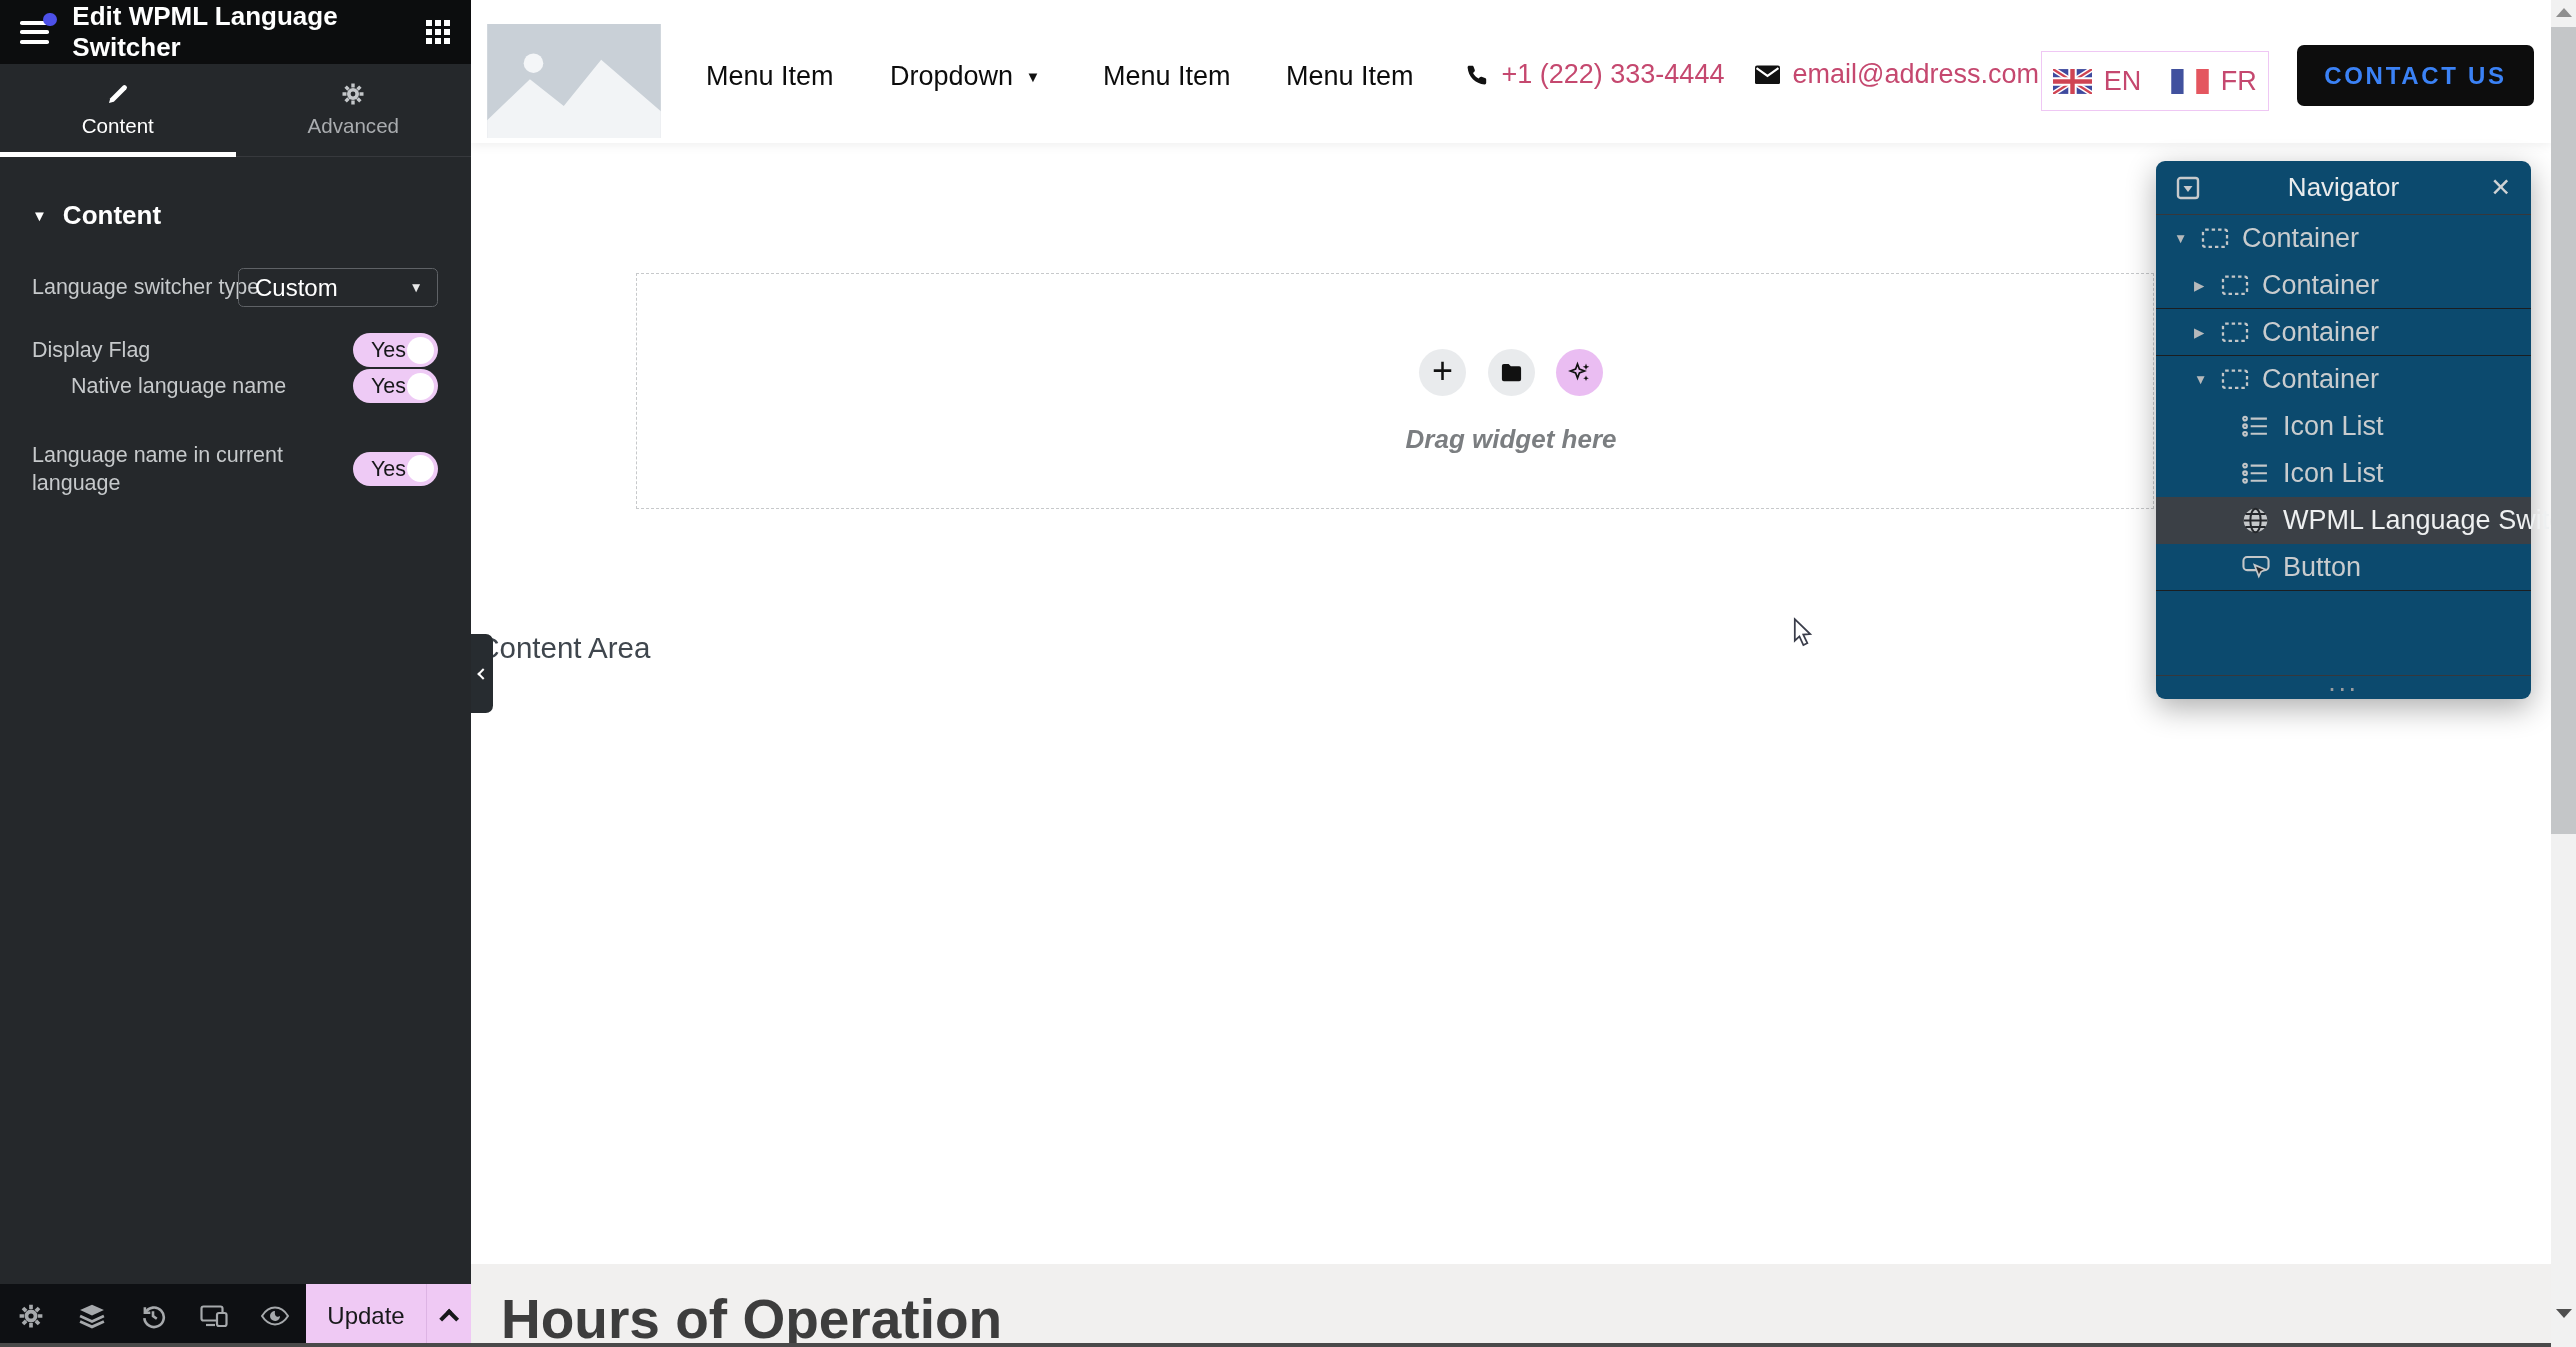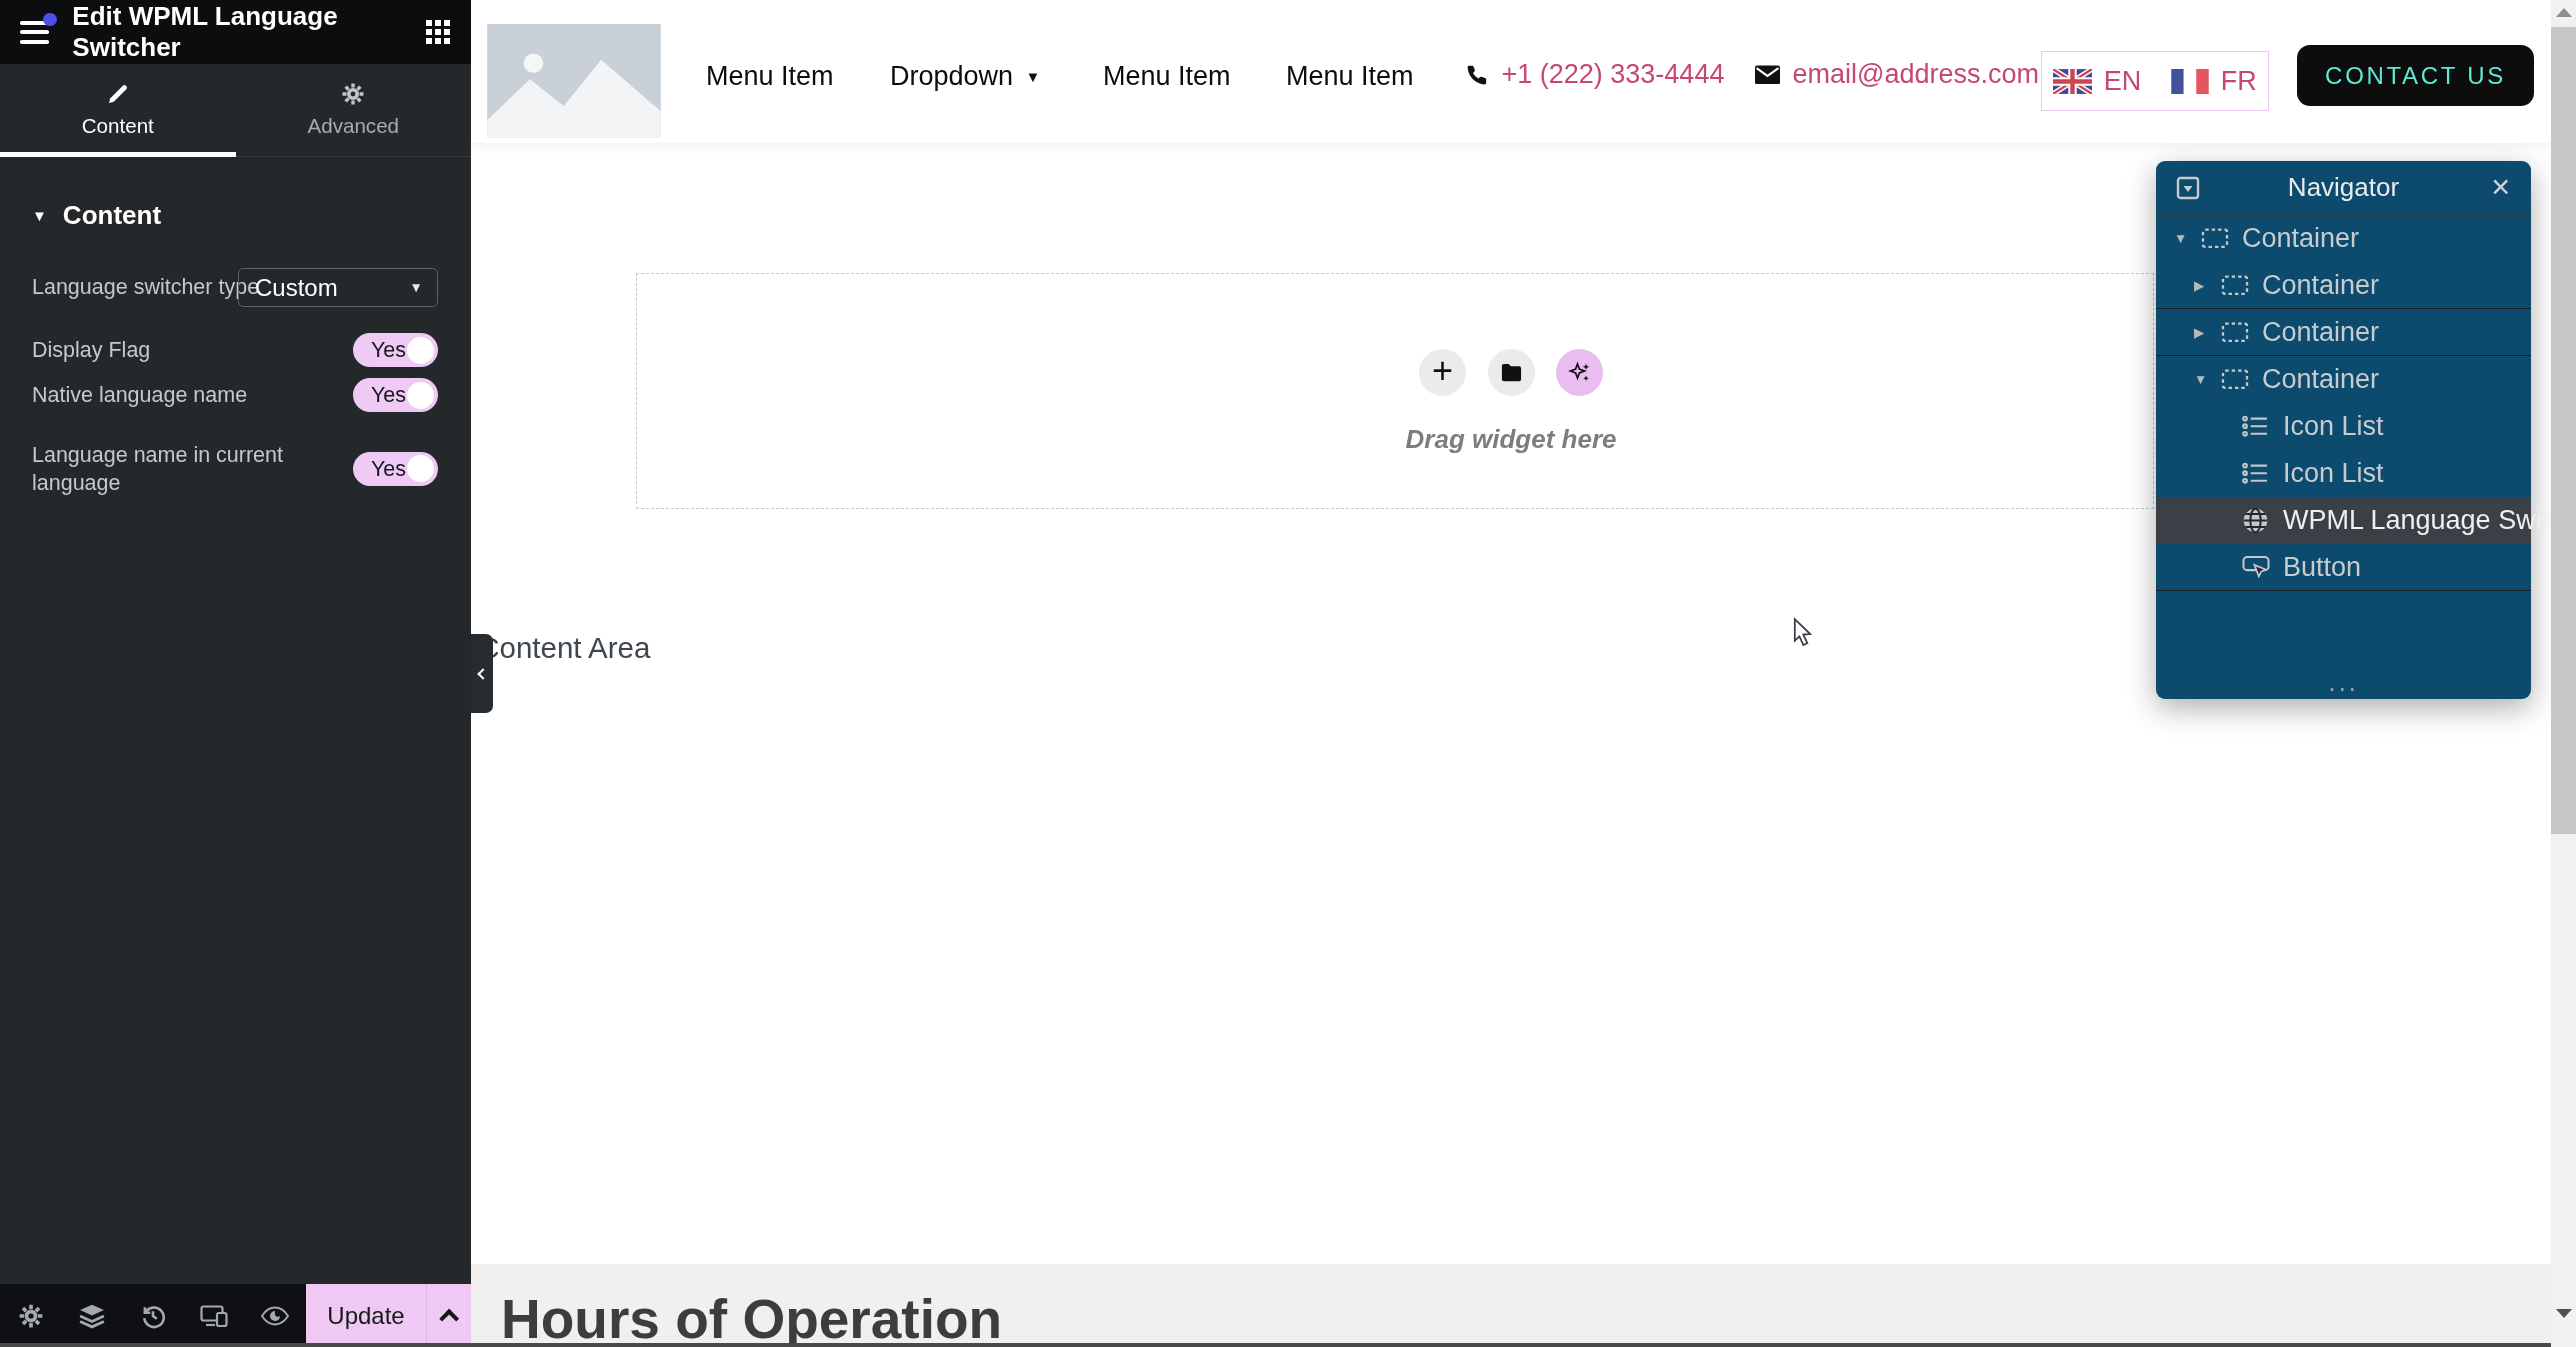--- a/index.html
+++ b/index.html
@@ -74,21 +74,21 @@
   .menu-item .mcar { font-size:15px; color:#111; }
   .hdr-contact { position:absolute; top:59px; display:flex; align-items:center; gap:12.5px;
                  font-size:27px; color:#c5486f; cursor:pointer; white-space:nowrap; }
   .hdr-contact .cicon { color:#111; display:flex; }
   .lang-box { position:absolute; left:1570px; top:51px; width:228px; height:60px;
               border:1.8px solid #efc7f4; background:#fff; display:flex; align-items:center;
               justify-content:center; gap:30px; }
   .lang { display:flex; align-items:center; gap:11.6px; color:#c5486f; font-size:27px; cursor:pointer; }
   .lang svg { display:block; }
   .contact-btn { position:absolute; left:1826px; top:45px; width:237px; height:61px; background:#0d0d0d;
-                 color:#5eead4; border-radius:13px; font-size:24px; font-weight:normal; letter-spacing:2.7px;
+                 color:#3b82f6; border-radius:7px; font-size:24px; font-weight:bold; letter-spacing:2.7px;
                  display:flex; align-items:center; justify-content:center; cursor:pointer; }
 
   .drop-zone { position:absolute; left:165px; top:273px; width:1518px; height:236px;
                border:1.8px dashed #c7c9cb; }
   .dz-buttons { position:absolute; left:874px; top:75px; transform:translateX(-50%);
                 display:flex; gap:21.5px; }
   .circle { width:47px; height:47px; border-radius:50%; background:#e9ebed; display:flex;
             align-items:center; justify-content:center; cursor:pointer; }
   .circle.ai { background:#eabdf2; }
   .plus-glyph { font-size:36px; color:#111; line-height:0; margin-top:-3.6px; }
@@ -199,21 +199,21 @@
     </div>
 
     <div id="toggle-rows">
         <div class="ctl-toggle" style="top: 323px; height: 54px;">
           <span class="lbl">Display Flag</span>
           <span class="switch">
             <span class="txt">Yes</span>
             <span class="knob"></span>
           </span>
         </div>
-        <div class="ctl-toggle" style="top: 368px; height: 54px;">
+        <div class="ctl-toggle" style="top: 359px; height: 54px; padding-left: 39px;">
           <span class="lbl">Native language name</span>
           <span class="switch">
             <span class="txt">Yes</span>
             <span class="knob"></span>
           </span>
         </div>
         <div class="ctl-toggle" style="top: 428px; height: 81px;">
           <span class="lbl">Language name in current language</span>
           <span class="switch">
             <span class="txt">Yes</span>

